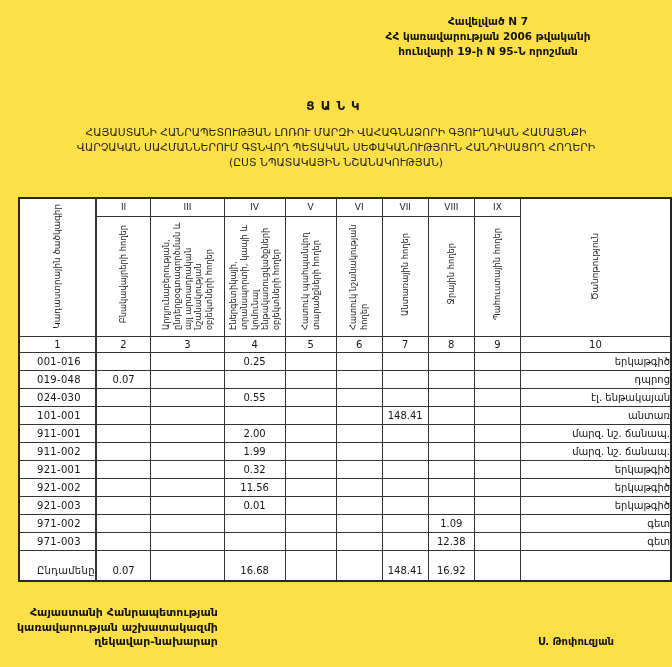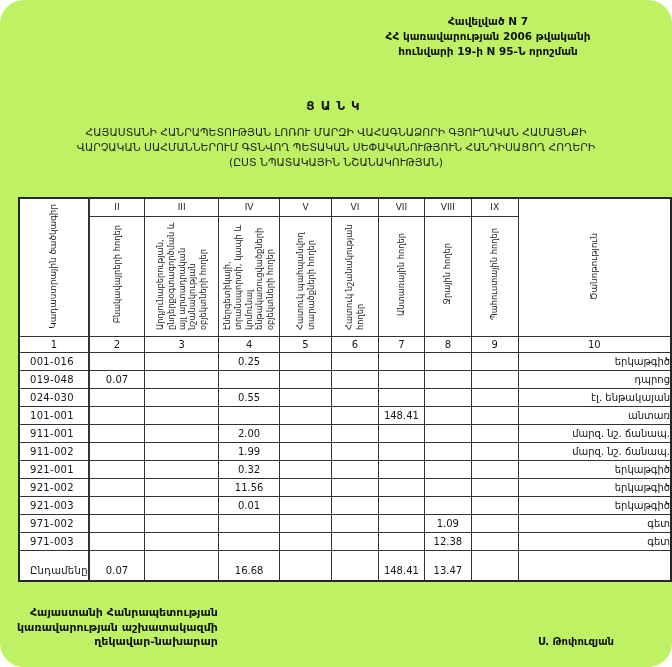--- a/index.html
+++ b/index.html
@@ -4,21 +4,21 @@
 <style>
   * { margin:0; padding:0; box-sizing:border-box; }
   html,body { width:672px; height:667px; }
   body {
     background:#ffffff;
     font-family:"DejaVu Sans", sans-serif;
     color:#1d1d1d;
     position:relative;
     overflow:hidden;
   }
-  .page { position:absolute; inset:0; background:#bef264;border-radius:24px; }
+  .page { position:absolute; inset:0; background:#fde047; }
 
   
   .appendix {
     position:absolute; top:14px; left:360px; width:256px;
     text-align:center; font-weight:bold; font-size:10.5px; line-height:15px;
     color:#111;
   }
 
   
   .title-block {
@@ -52,21 +52,21 @@
     font-size:8.3px; line-height:1.3;
     max-height:112px;
     text-align:left;
     color:#222;
   }
   .rot-tall .rot { max-height:132px; font-size:8.8px; }
   .number-row th { height:16px; font-size:10px; text-align:center; color:#161616; }
   .c1 { border-right-width:2px !important; }
 
   .data-row td, .total-row td { height:18px; font-size:10px; color:#151515; }
-  td.code { text-align:left; padding-left:10px; letter-spacing:0.3px; }
+  td.code { text-align:left; padding-left:17px; letter-spacing:0.3px; }
   td.val  { text-align:center; }
   td.note { text-align:right; padding-left:5px; }
   .total-row td { height:31px; vertical-align:bottom; padding-bottom:4px; }
 
   
   .footer-block {
     position:absolute; left:17px; top:606px;
     font-weight:bold; font-size:11px; line-height:14.5px; color:#111;text-align:right;
   }
   .signature {
@@ -275,21 +275,21 @@
           <td class="note">գետ</td>
         </tr>
         <tr class="total-row">
           <td class="code c1">Ընդամենը</td>
           <td class="val">0.07</td>
           <td class="val"></td>
           <td class="val">16.68</td>
           <td class="val"></td>
           <td class="val"></td>
           <td class="val">148.41</td>
-          <td class="val">13.47</td>
+          <td class="val">16.92</td>
           <td class="val"></td>
           <td class="note"></td>
         </tr>
       </tbody>
   </table>
 
   <div class="footer-block">
     <div>Հայաստանի Հանրապետության</div>
     <div>կառավարության աշխատակազմի</div>
     <div>ղեկավար-նախարար</div>

